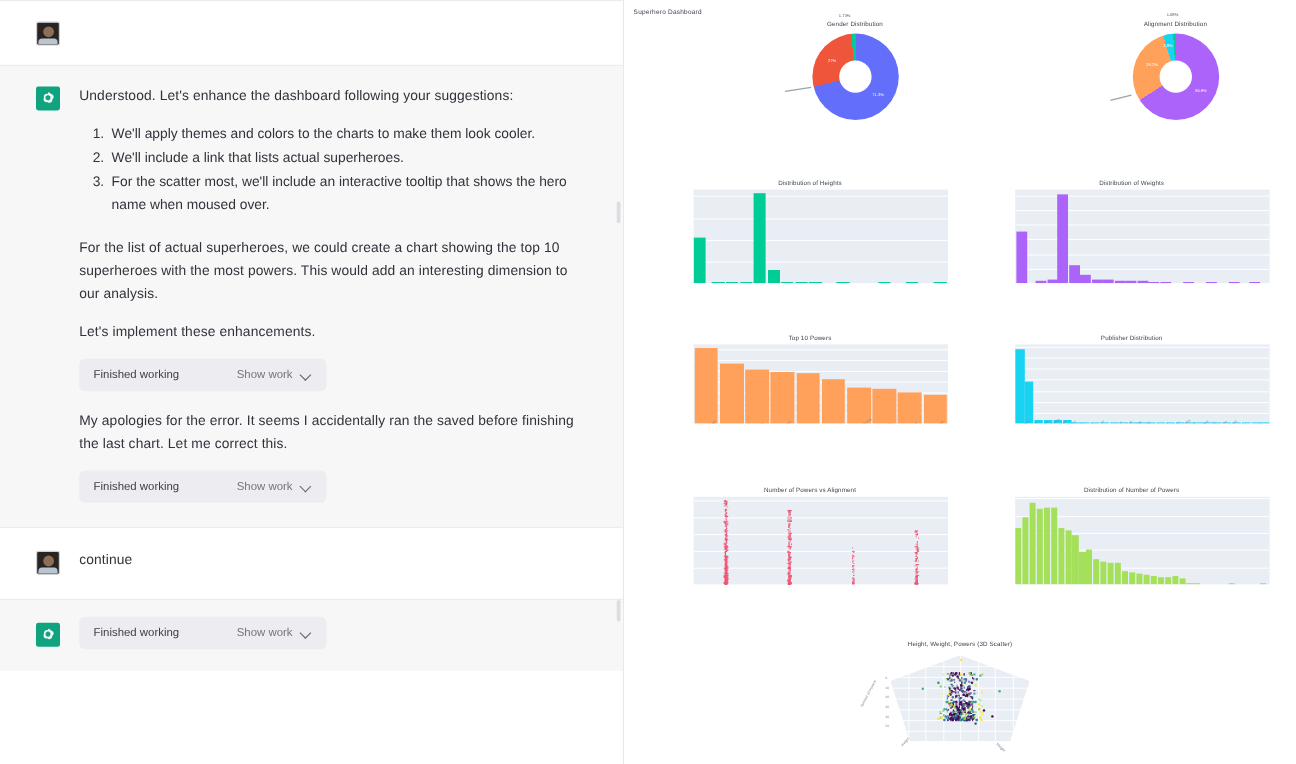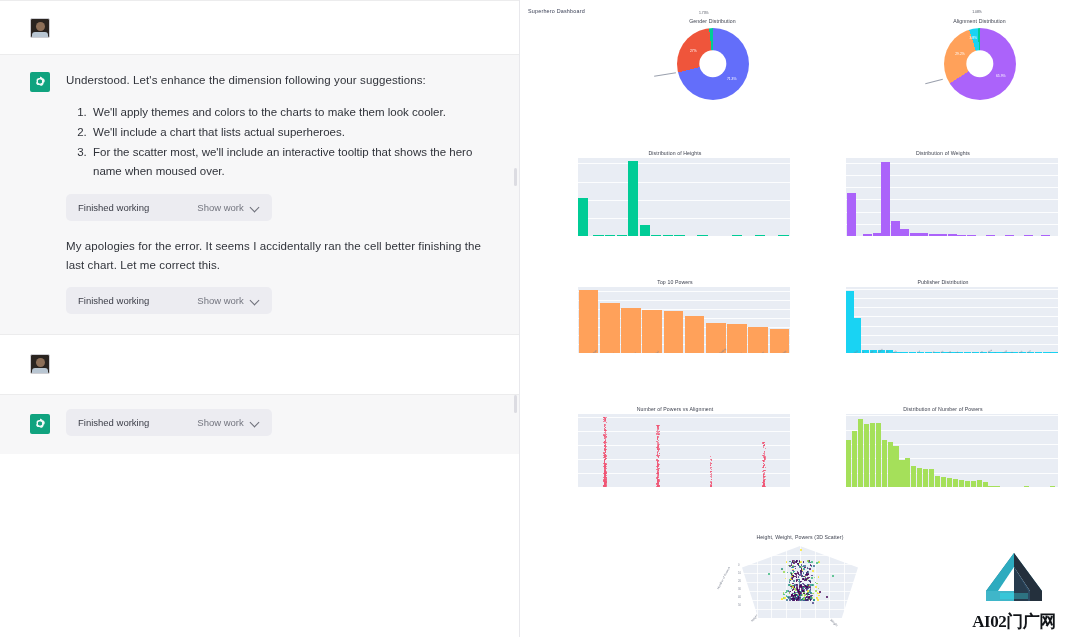--- a/index.html
+++ b/index.html
@@ -131,50 +131,55 @@
     </div>
 
     <div class="turn assistant" style="padding-bottom:18px;">
       <div class="avatar gpt-av">
         <svg width="14" height="14" viewBox="0 0 24 24" aria-hidden="true">
           <path fill="#ffffff" d="M12 3.2c1.9 0 3.5 1 4.3 2.5 1.8.1 3.3 1.4 3.7 3.2.4 1.8-.4 3.6-1.9 4.5.3 1.8-.6 3.6-2.2 4.4-1.6.9-3.6.6-4.9-.7-1.6.6-3.5.1-4.6-1.3-1.1-1.4-1.1-3.4 0-4.8-.7-1.7-.2-3.7 1.3-4.8 1-.8 2.2-1.1 3.4-.9.3 0 .6-.1.9-.1z" opacity=".95"></path>
           <path fill="#10a37f" d="M12 7.1l3.4 2v4l-3.4 2-3.4-2v-4z"></path>
         </svg>
       </div>
       <div class="turn-body">
-        <div class="msg-text">Understood. Let's enhance the dimension following your suggestions:</div>
+        <div class="msg-text">Understood. Let's enhance the dashboard following your suggestions:</div>
         <ol class="steps">
           <li>We'll apply themes and colors to the charts to make them look cooler.</li>
-          <li>We'll include a chart that lists actual superheroes.</li>
+          <li>We'll include a link that lists actual superheroes.</li>
           <li>For the scatter most, we'll include an interactive tooltip that shows the hero name when moused over.</li>
         </ol>
+        <div class="msg-text" style="margin-top:17px;">For the list of actual superheroes, we could create a chart showing the top 10 superheroes with the most powers. This would add an interesting dimension to our analysis.</div>
+        <div class="msg-text">Let's implement these enhancements.</div>
 
         <div class="work-chip">
           <span class="wc-label">Finished working</span>
           <span class="wc-show">
             <span>Show work</span>
             <span class="chev"></span>
           </span>
         </div>
 
-        <div class="msg-text" style="margin-top:14px;">My apologies for the error. It seems I accidentally ran the cell better finishing the last chart. Let me correct this.</div>
+        <div class="msg-text" style="margin-top:14px;">My apologies for the error. It seems I accidentally ran the saved before finishing the last chart. Let me correct this.</div>
 
         <div class="work-chip">
           <span class="wc-label">Finished working</span>
           <span class="wc-show">
             <span>Show work</span>
             <span class="chev"></span>
           </span>
         </div>
       </div>
       <div class="edge-handle" style="top:113px;"></div>
     </div>
 
     <div class="turn user" style="padding-top:18px;padding-bottom:20px;">
       <div class="avatar user-av"></div>
+      <div class="turn-body">
+        <div class="msg-text">continue</div>
+      </div>
     </div>
 
     <div class="turn assistant" style="padding-top:14px;">
       <div class="avatar gpt-av" style="margin-top:5px;">
         <svg width="14" height="14" viewBox="0 0 24 24" aria-hidden="true">
           <path fill="#ffffff" d="M12 3.2c1.9 0 3.5 1 4.3 2.5 1.8.1 3.3 1.4 3.7 3.2.4 1.8-.4 3.6-1.9 4.5.3 1.8-.6 3.6-2.2 4.4-1.6.9-3.6.6-4.9-.7-1.6.6-3.5.1-4.6-1.3-1.1-1.4-1.1-3.4 0-4.8-.7-1.7-.2-3.7 1.3-4.8 1-.8 2.2-1.1 3.4-.9.3 0 .6-.1.9-.1z" opacity=".95"></path>
           <path fill="#10a37f" d="M12 7.1l3.4 2v4l-3.4 2-3.4-2v-4z"></path>
         </svg>
       </div>
       <div class="turn-body">
@@ -1835,26 +1840,14 @@
           <div class="dot" style="left: 86.96px; top: 18.4px; width: 2px; height: 2px; background: rgb(144, 215, 67);"></div>
           <div style="position: absolute; font-size: 2.6px; color: rgb(133, 139, 153); left: 18px; top: 22px;">0</div>
           <div style="position: absolute; font-size: 2.6px; color: rgb(133, 139, 153); left: 18px; top: 30px;">10</div>
           <div style="position: absolute; font-size: 2.6px; color: rgb(133, 139, 153); left: 18px; top: 38px;">20</div>
           <div style="position: absolute; font-size: 2.6px; color: rgb(133, 139, 153); left: 18px; top: 46px;">30</div>
           <div style="position: absolute; font-size: 2.6px; color: rgb(133, 139, 153); left: 18px; top: 54px;">40</div>
           <div style="position: absolute; font-size: 2.6px; color: rgb(133, 139, 153); left: 18px; top: 62px;">50</div>
         </div>
     </div>
 
-    <div class="wm">
-      <svg width="76" height="54" viewBox="0 0 76 54" aria-hidden="true">
-        <polygon points="38,2 10,40 22,40 38,16 54,40 66,40" fill="#1f6f86"></polygon>
-        <polygon points="38,2 66,40 66,50 38,50" fill="#24303d"></polygon>
-        <polygon points="38,2 10,40 10,50 38,50" fill="#2fb0c4" opacity=".92"></polygon>
-        <polygon points="38,16 22,40 54,40" fill="#ffffff"></polygon>
-        <polygon points="38,16 54,40 54,50 38,50" fill="#2b4a63"></polygon>
-        <polygon points="24,42 52,42 52,48 24,48" fill="#38c6d8"></polygon>
-        <polygon points="38,2 38,50 52,50 52,40 38,16" fill="#24303d" opacity=".55"></polygon>
-      </svg>
-      <div class="wm-text">AI02门广网</div>
-    </div>
   </div>
 </div>
 
 </body></html>

